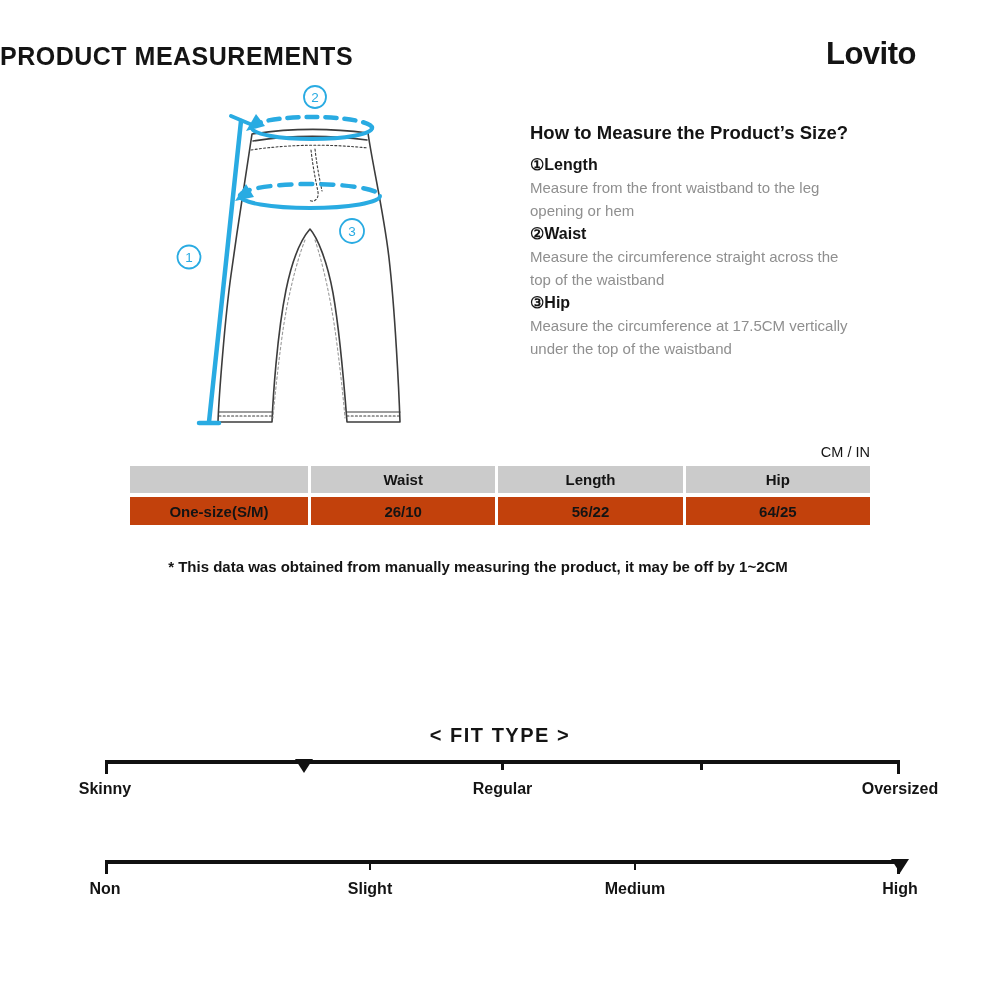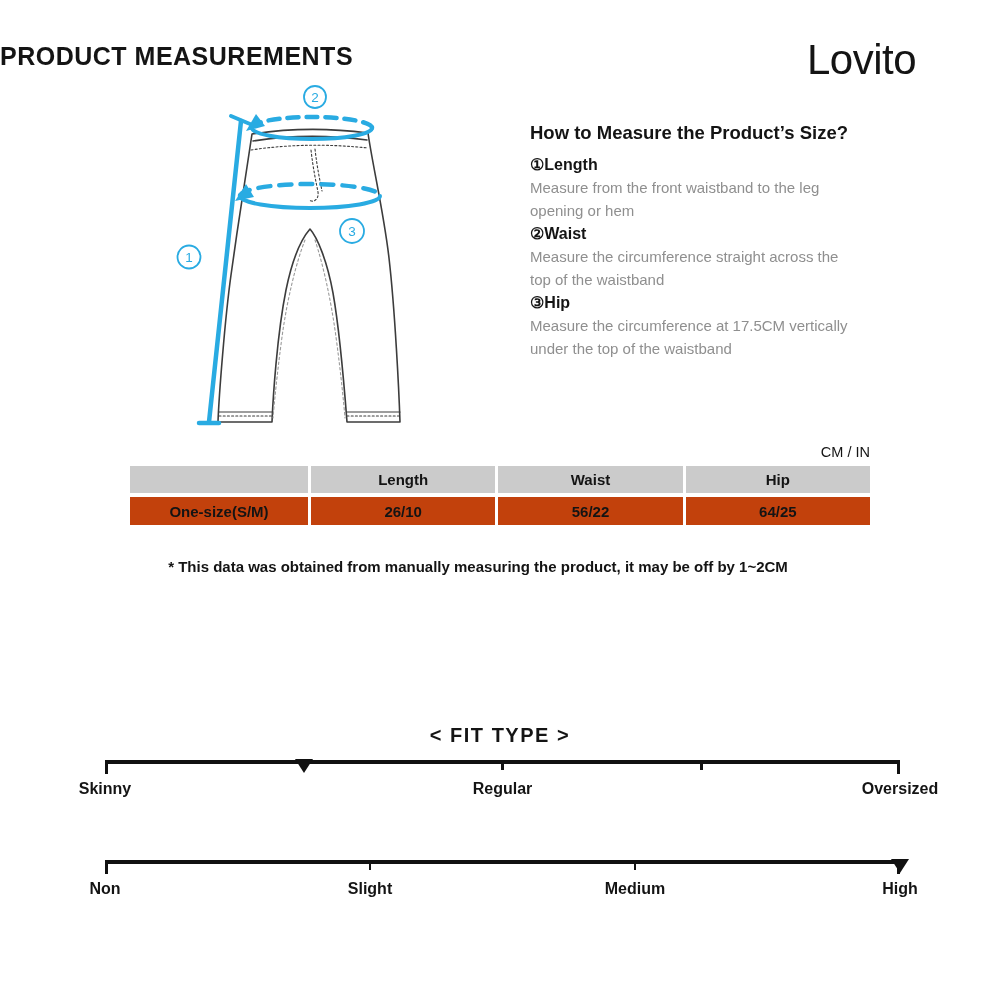--- a/index.html
+++ b/index.html
@@ -1,21 +1,21 @@
 <!DOCTYPE html>
 <html><head>
 <meta charset="utf-8">
 <style>
   * { margin:0; padding:0; box-sizing:border-box; }
   html,body { width:1000px; height:1000px; background:#fff; font-family:"Liberation Sans", sans-serif; color:#141414; }
   .abs { position:absolute; }
   #page { position:relative; width:1000px; height:1000px; background:#fff; overflow:hidden; }
 
   .title { top:42px; left:0; width:1000px; text-align:left; font-size:25px; font-weight:700; letter-spacing:0.5px; }
-  .brand { top:36px; right:84px; font-size:42px; font-weight:400; letter-spacing:-0.5px; }
+  .brand { top:36px; right:84px; font-size:31px; font-weight:700; letter-spacing:-0.5px; }
 
   
   .diagram { left:160px; top:80px; width:300px; height:350px; }
 
   
   .howto { left:530px; top:122px; width:370px; }
   .howto-heading { font-size:18.5px; font-weight:700; margin-bottom:9px; }
   .howto-label { font-size:16px; font-weight:700; line-height:23px; }
   .howto-desc { font-size:15px; color:#8f8f8f; line-height:23px; white-space:pre-line; }
 
@@ -108,22 +108,22 @@
     <div>
       <div class="howto-label">③Hip</div>
       <div class="howto-desc">Measure the circumference at 17.5CM vertically
 under the top of the waistband</div>
     </div>
   </div>
 
   <div class="abs units">CM / IN</div>
   <div class="abs size-table">
     <div class="cell head"></div>
+    <div class="cell head">Waist</div>
     <div class="cell head">Length</div>
-    <div class="cell head">Waist</div>
     <div class="cell head">Hip</div>
     <div class="cell rowhead val">One-size(S/M)</div>
     <div class="cell val">26/10</div>
     <div class="cell val">56/22</div>
     <div class="cell val">64/25</div>
   </div>
 
   <div class="abs footnote">* This data was obtained from manually measuring the product, it may be off by 1~2CM</div>
 
   <div class="abs scale-heading" style="top:724px;">&lt; FIT TYPE &gt;</div>

